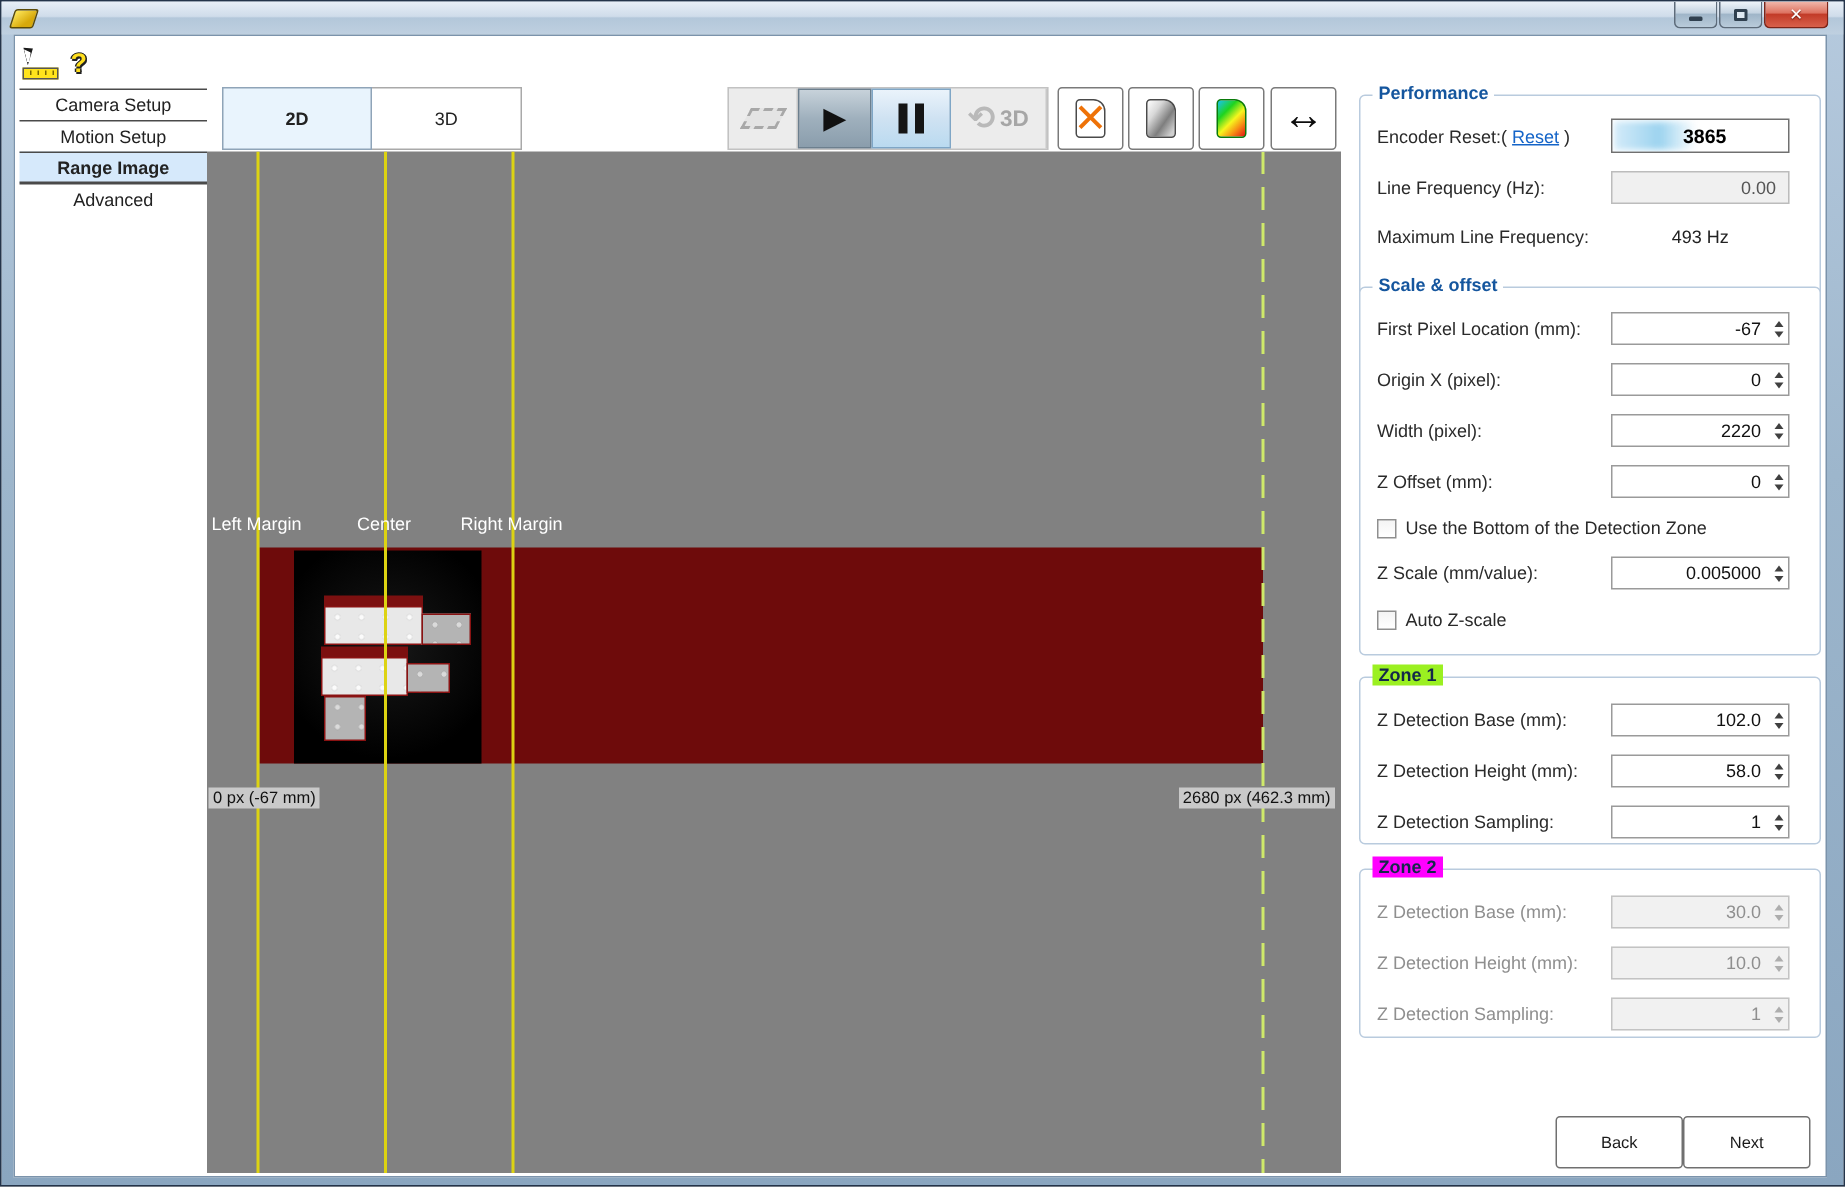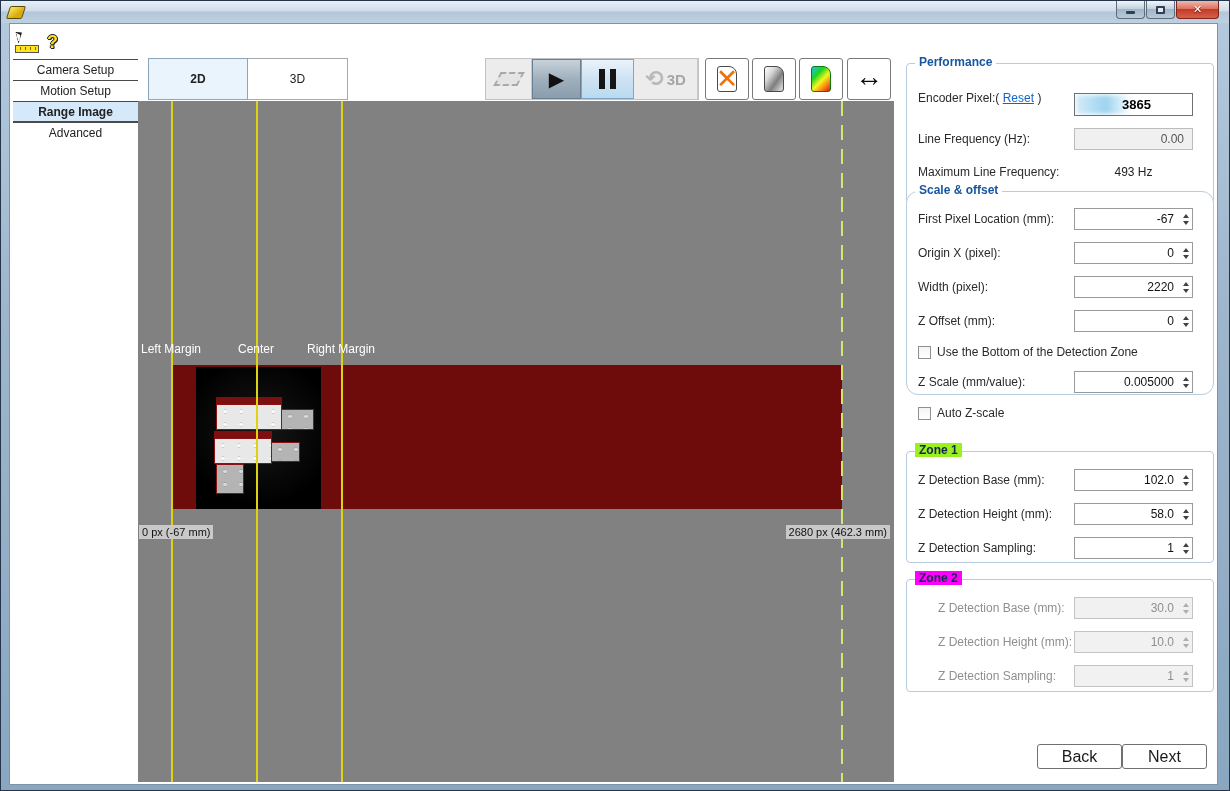--- a/index.html
+++ b/index.html
@@ -93,32 +93,32 @@
   .field { position:relative; width:119px; height:22px; border:1px solid #9a9a9a; background:#fff;
     font-size:12px; color:#111; display:flex; align-items:center; justify-content:flex-end; padding-right:18px; }
   .field.plain { padding-right:8px; background:#f0f0f0; border-color:#bcbcbc; color:#555; }
   .spin { position:absolute; right:3px; top:0; bottom:0; display:flex; flex-direction:column; justify-content:center; gap:3px; }
   .sp-up { width:0; height:0; border-left:3.5px solid transparent; border-right:3.5px solid transparent; border-bottom:4px solid #404040; }
   .sp-dn { width:0; height:0; border-left:3.5px solid transparent; border-right:3.5px solid transparent; border-top:4px solid #404040; }
   .disabled .lbl { color:#8f8f8f; }
   .disabled .field { background:#f1f1f1; border-color:#c3c3c3; color:#8f8f8f; }
   .disabled .sp-up { border-bottom-color:#adadad; }
   .disabled .sp-dn { border-top-color:#adadad; }
-  .enc-field { position:relative; width:119px; height:23px; border:1px solid #707070; background:#fff; overflow:hidden;margin-top:14px; }
+  .enc-field { position:relative; width:119px; height:23px; border:1px solid #707070; background:#fff; overflow:hidden; }
   .enc-blur { position:absolute; left:1px; top:1px; width:55px; height:19px;
     background:linear-gradient(90deg,#d4ebf9,#9cd3ef 55%,rgba(255,255,255,0)); filter:blur(2px); }
   .enc-val { position:absolute; left:47px; top:3px; font-size:13px; font-weight:bold; color:#000; }
   .link { color:#1464c8; text-decoration:underline; cursor:pointer; }
   .static-val { font-size:12px; color:#222; width:119px; text-align:center; }
   .chk-row { display:flex; align-items:center; gap:6px; padding-left:11px; margin-top:13px; }
   .checkbox { width:13px; height:13px; border:1px solid #8f8f8f; background:linear-gradient(180deg,#f4f4f4,#fff); }
   .chk-lbl { font-size:12px; color:#2a2a2a; }
   
-  .btn { position:absolute; top:743px; width:85px; height:25px; background:#fff; border:1px solid #707070;
-    border-radius:3px; font-size:16px; color:#1a1a1a; display:flex; align-items:center; justify-content:center; }
+  .btn { position:absolute; top:743px; width:85px; height:35px; background:#fff; border:1px solid #707070;
+    border-radius:3px; font-size:11px; color:#1a1a1a; display:flex; align-items:center; justify-content:center; }
 </style>
 </head>
 <body>
 
 <div class="window">
 
   <div class="titlebar">
     <div class="app-icon"></div>
     <div class="win-btns">
       <div class="win-btn">
@@ -212,39 +212,39 @@
     <div class="margin-label" style="left:33px">Left Margin</div>
     <div class="margin-label" style="left:118px">Center</div>
     <div class="margin-label" style="left:203px">Right Margin</div>
     <div class="px-label" style="left:1px">0 px (-67 mm)</div>
     <div class="px-label" style="right:4px">2680 px (462.3 mm)</div>
   </div>
 
   <div class="groupbox" style="top:62px; height:144px;">
     <div class="gb-title">Performance</div>
     <div class="row" style="margin-top:15px">
-      <span class="lbl"><span>Encoder Pixel:( </span><span class="link">Reset</span><span> )</span></span>
+      <span class="lbl"><span>Encoder Reset:( </span><span class="link">Reset</span><span> )</span></span>
       <div class="enc-field">
         <div class="enc-blur"></div>
         <div class="enc-val">3865</div>
       </div>
     </div>
     <div class="row">
       <span class="lbl">Line Frequency (Hz):</span>
       <div class="field plain">
           <span>0.00</span>
         </div>
     </div>
     <div class="row" style="margin-top:15px">
       <span class="lbl">Maximum Line Frequency:</span>
       <span class="static-val">493 Hz</span>
     </div>
   </div>
 
-  <div class="groupbox" style="top:190px; height:204px;border-radius:12px;">
+  <div class="groupbox" style="top:190px; height:246px;">
     <div class="gb-title">Scale &amp; offset</div>
     <div class="row" style="margin-top:16px">
       <span class="lbl">First Pixel Location (mm):</span>
       <div class="field">
           <span>-67</span>
         <div class="spin">
             <div class="sp-up"></div>
             <div class="sp-dn"></div>
           </div>
         </div>
@@ -326,21 +326,21 @@
       <div class="field">
           <span>1</span>
         <div class="spin">
             <div class="sp-up"></div>
             <div class="sp-dn"></div>
           </div>
         </div>
     </div>
   </div>
 
-  <div class="groupbox disabled" style="top:578px; height:113px;padding-left:20px;">
+  <div class="groupbox disabled" style="top:578px; height:113px;">
     <div class="gb-title zone" style="background-color: rgb(255, 0, 255);">Zone 2</div>
     <div class="row" style="margin-top:17px">
       <span class="lbl">Z Detection Base (mm):</span>
       <div class="field">
           <span>30.0</span>
         <div class="spin">
             <div class="sp-up"></div>
             <div class="sp-dn"></div>
           </div>
         </div>

